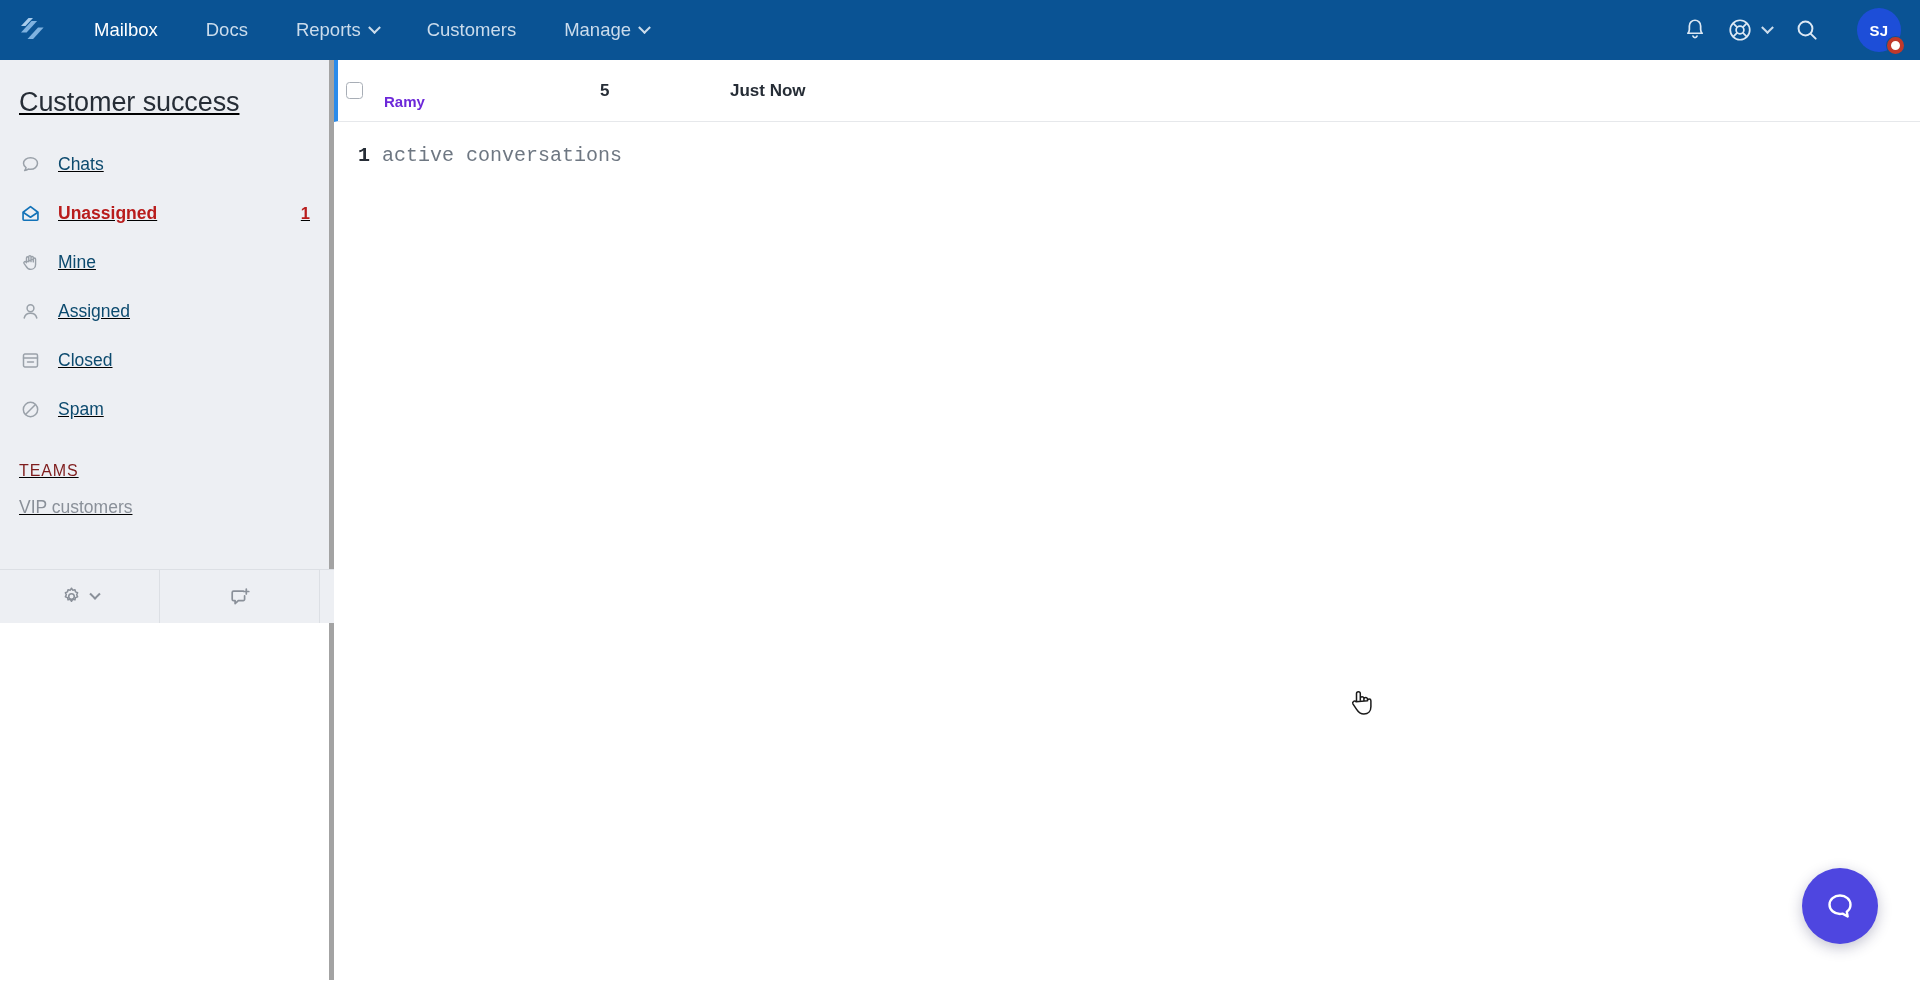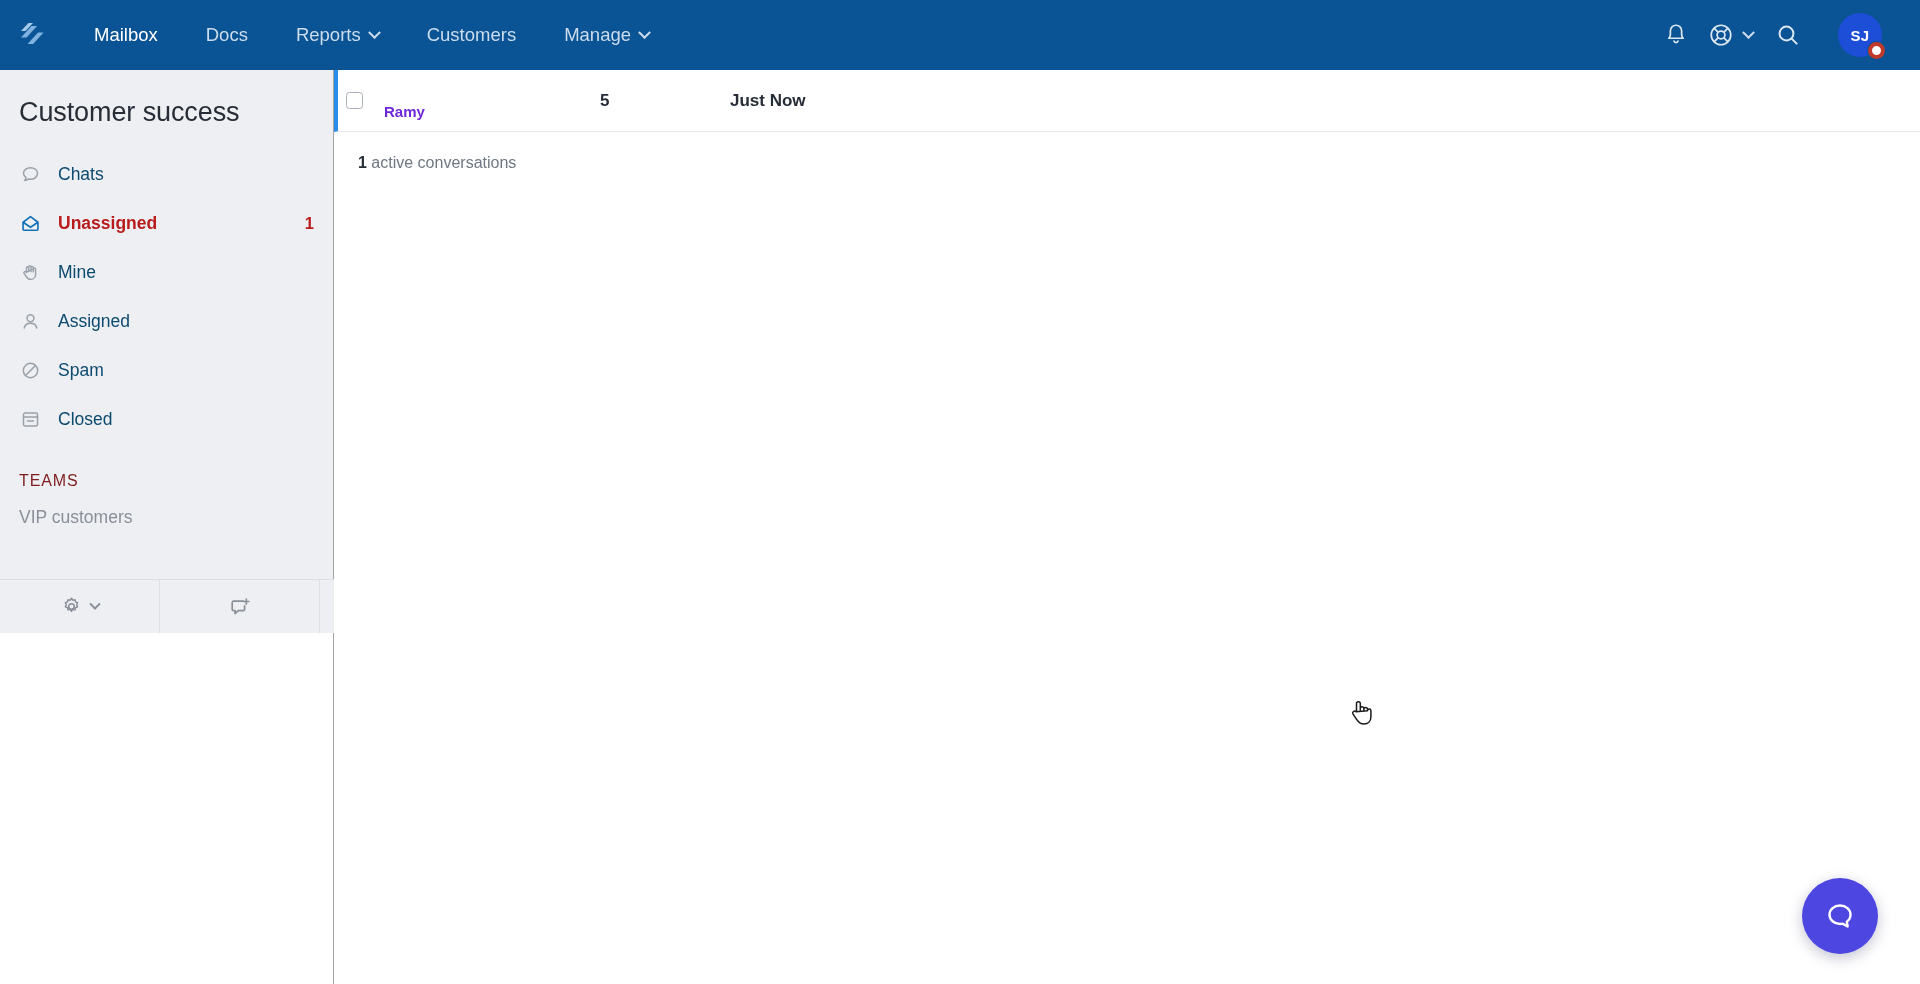--- a/index.html
+++ b/index.html
@@ -5,25 +5,25 @@
   * { box-sizing: border-box; margin: 0; padding: 0; }
   html, body {
     width: 1920px; height: 984px;
     overflow: hidden;
     font-family: "Liberation Sans", sans-serif;
     background: #ffffff;
   }
 
   
   .topnav {
-    height: 70px;
+    height: 60px;
     background: #0A5394;
     display: flex;
     align-items: center;
-    padding: 0 38px 0 14px;
+    padding: 0 19px 0 14px;
     position: relative;
     z-index: 20;
   }
   .logo {
     width: 34px; height: 34px;
     margin-right: 22px;
     display: flex; align-items: center; justify-content: center;
     flex: 0 0 auto;
   }
   .nav-items { display: flex; align-items: center; gap: 0; }
@@ -81,24 +81,25 @@
   }
 
   
   .body-wrap { display: flex; height: calc(984px - 64px); }
 
   
   .sidebar {
     width: 334px;
     flex: 0 0 334px;
     background: #EDEFF3;
-    border-right: 1px solid #a3a3a3;
+    border-right: 5px solid #a3a3a3;
     display: flex;
     flex-direction: column;
     position: relative;
+    text-decoration: underline;
   }
   .sb-title {
     font-size: 27px;
     color: #262D36;
     padding: 27px 19px 22px 19px;
     font-weight: 400;
     letter-spacing: -0.1px;
   }
   .sb-list { padding: 0 0 4px 0; }
   .sb-item {
@@ -211,22 +212,23 @@
     white-space: nowrap;
     overflow: hidden;
     position: relative;
     max-width: 930px;
     -webkit-mask-image: linear-gradient(to right, #000 93%, rgba(0,0,0,0) 100%);
             mask-image: linear-gradient(to right, #000 93%, rgba(0,0,0,0) 100%);
   }
 
   .active-count {
     padding: 22px 4px 0 24px;
-    font-size: 16px;
+    font-size: 20px;
     color: #6E7782;
+    font-family: Liberation Mono, monospace;
   }
   .active-count b { color: #262D36; font-weight: 700; }
 
   
   .beacon {
     position: absolute;
     right: 42px; bottom: 36px;
     width: 76px; height: 76px;
     border-radius: 50%;
     background: #4E46E0;
@@ -362,36 +364,36 @@
             <path d="M4.8 19.4c.8-3.5 3.7-5.5 7.2-5.5s6.4 2 7.2 5.5" stroke-linecap="round"></path>
           </svg>
         </span>
         <span>Assigned</span>
         <span class="sb-count"></span>
       </div>
 
       <div class="sb-item">
         <span class="sb-ico">
           <svg width="21" height="21" viewBox="0 0 24 24" fill="none" stroke="#9AA1A9" stroke-width="1.7">
+            <rect x="4" y="4.6" width="16" height="14.8" rx="1.6"></rect>
+            <path d="M4 9.2h16M8.6 13.8h6.8" stroke-linecap="round"></path>
+          </svg>
+        </span>
+        <span>Closed</span>
+        <span class="sb-count"></span>
+      </div>
+
+      <div class="sb-item">
+        <span class="sb-ico">
+          <svg width="21" height="21" viewBox="0 0 24 24" fill="none" stroke="#9AA1A9" stroke-width="1.7">
             <circle cx="12" cy="12" r="8.2"></circle>
             <path d="M6.3 17.7 17.7 6.3" stroke-linecap="round"></path>
           </svg>
         </span>
         <span>Spam</span>
-        <span class="sb-count"></span>
-      </div>
-
-      <div class="sb-item">
-        <span class="sb-ico">
-          <svg width="21" height="21" viewBox="0 0 24 24" fill="none" stroke="#9AA1A9" stroke-width="1.7">
-            <rect x="4" y="4.6" width="16" height="14.8" rx="1.6"></rect>
-            <path d="M4 9.2h16M8.6 13.8h6.8" stroke-linecap="round"></path>
-          </svg>
-        </span>
-        <span>Closed</span>
         <span class="sb-count"></span>
       </div>
 
     </div>
 
     <div class="sb-teams-label">TEAMS</div>
     <div class="sb-team">
       <span>VIP customers</span>
     </div>
 

